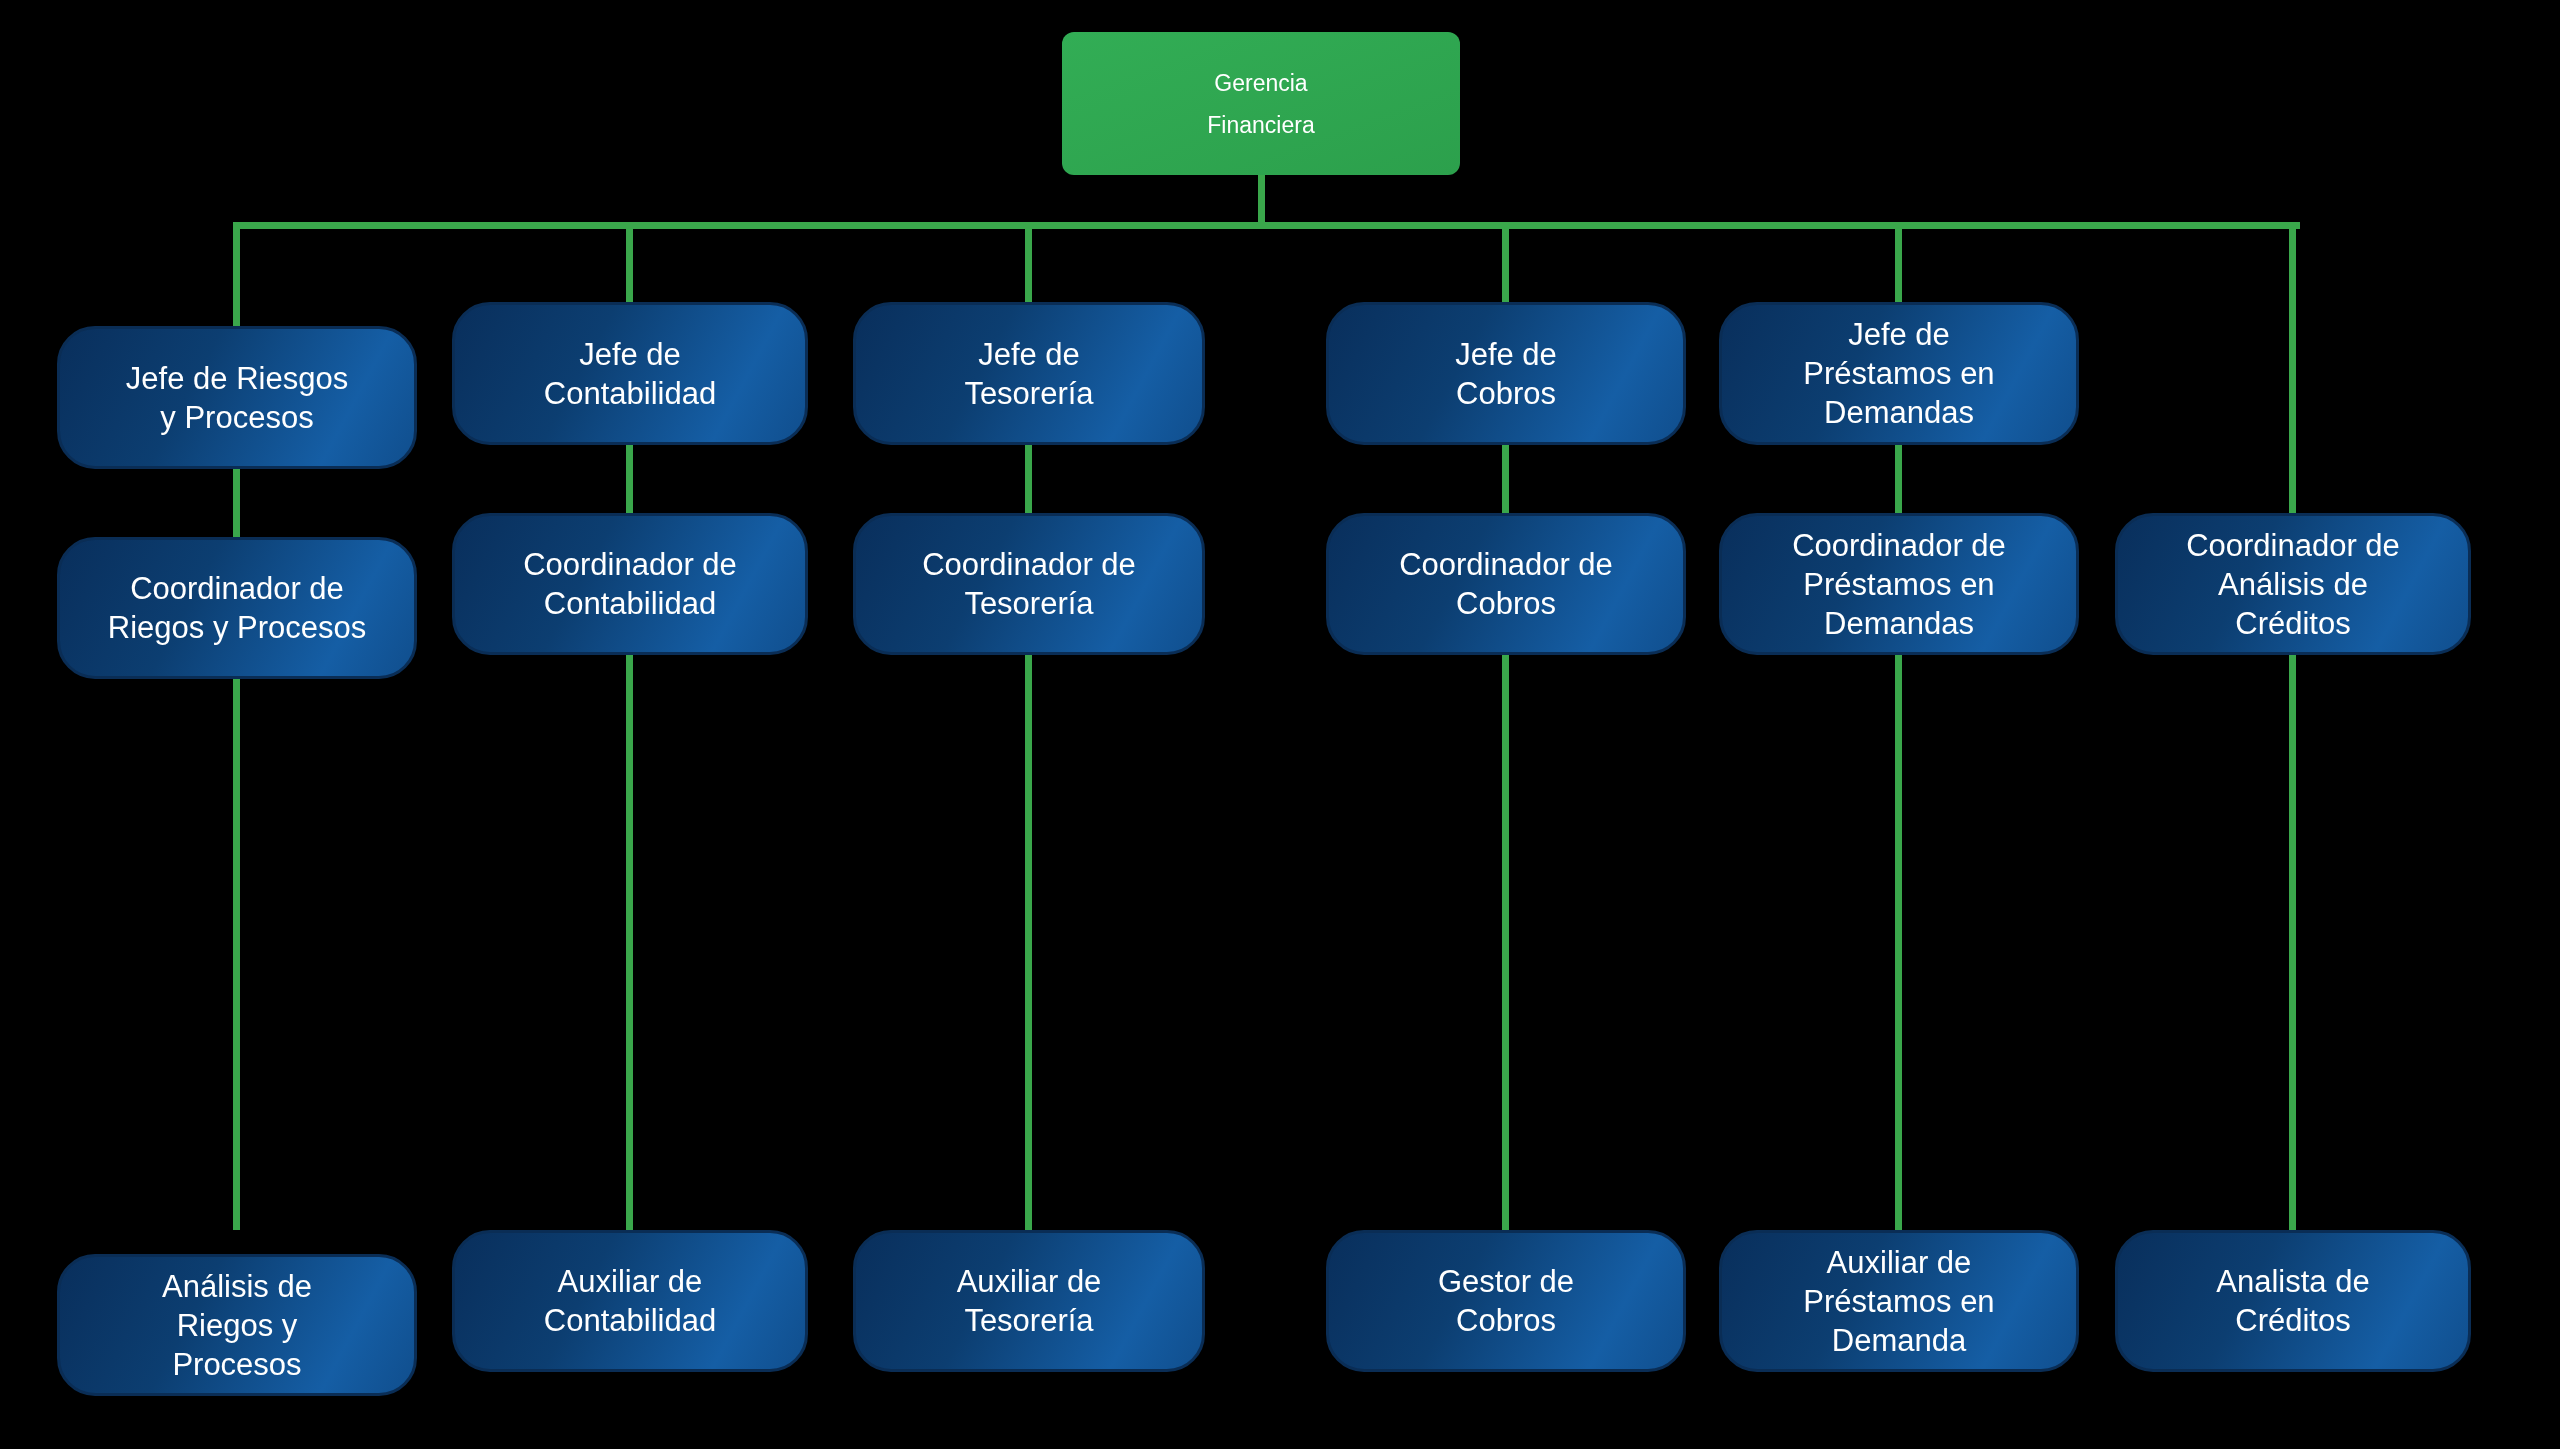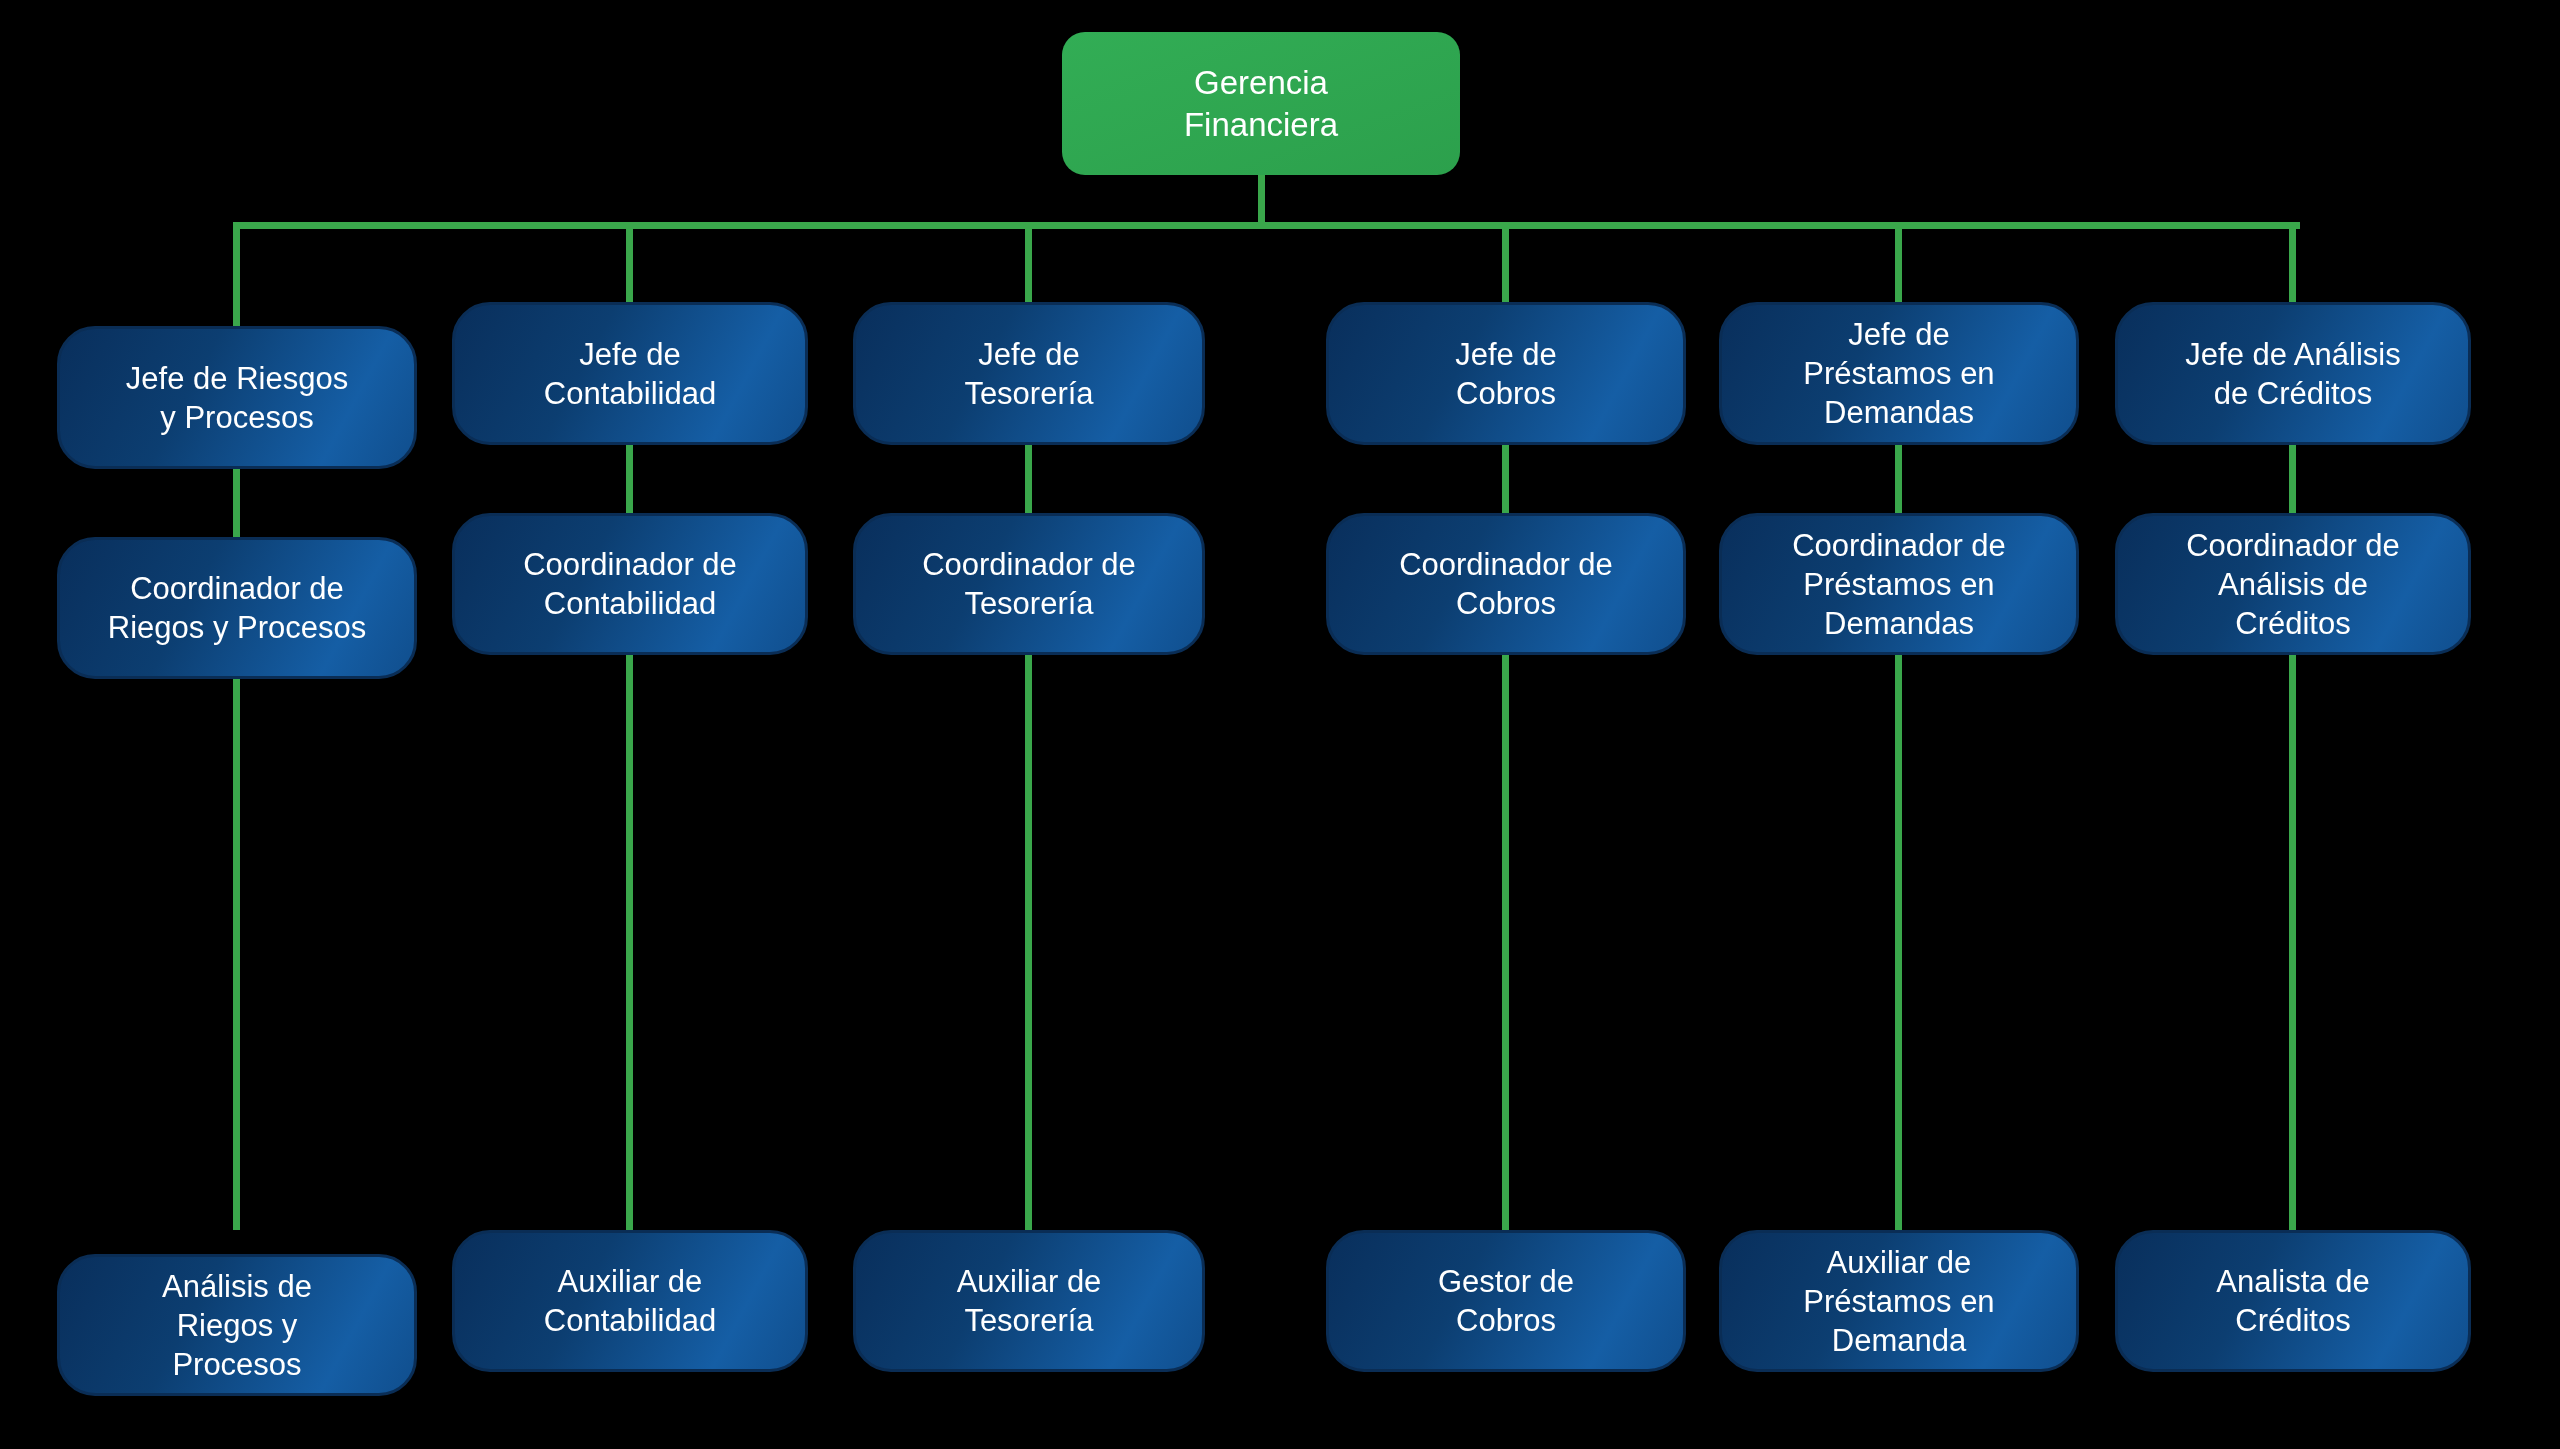--- a/index.html
+++ b/index.html
@@ -37,22 +37,22 @@
     white-space: pre-line;
     box-sizing: border-box;
   }
   .node.blue {
     background: linear-gradient(118deg, #092f5c 0%, #0c3e71 38%, #155ea5 78%, #104e8d 100%);
     border: 3px solid #0a2d55;
     border-radius: 38px;
   }
   .node.root {
     background: linear-gradient(160deg, #32ad55 0%, #2ca04c 100%);
-    border-radius: 23px;
-    font-size: 33px;
+    border-radius: 12px;
+    font-size: 23px;
     line-height: 42px;
   }
   
   .c1 { left: 57px;   width: 360px; margin-top: 24px; }
   .c2 { left: 452px;  width: 356px; }
   .c3 { left: 853px;  width: 352px; }
   .c4 { left: 1326px; width: 360px; }
   .c5 { left: 1719px; width: 360px; }
   .c6 { left: 2115px; width: 356px; }
   .r2 { top: 302px;  height: 143px; }
@@ -140,24 +140,20 @@
     <span>Coordinador de
 Préstamos en
 Demandas</span>
   </div>
   <div class="node blue c5 r4">
     <span>Auxiliar de
 Préstamos en
 Demanda</span>
   </div>
 
-  <div class="node blue c6 r2">
-    <span>Jefe de Análisis
-de Créditos</span>
-  </div>
   <div class="node blue c6 r3">
     <span>Coordinador de
 Análisis de
 Créditos</span>
   </div>
   <div class="node blue c6 r4">
     <span>Analista de
 Créditos</span>
   </div>
 

